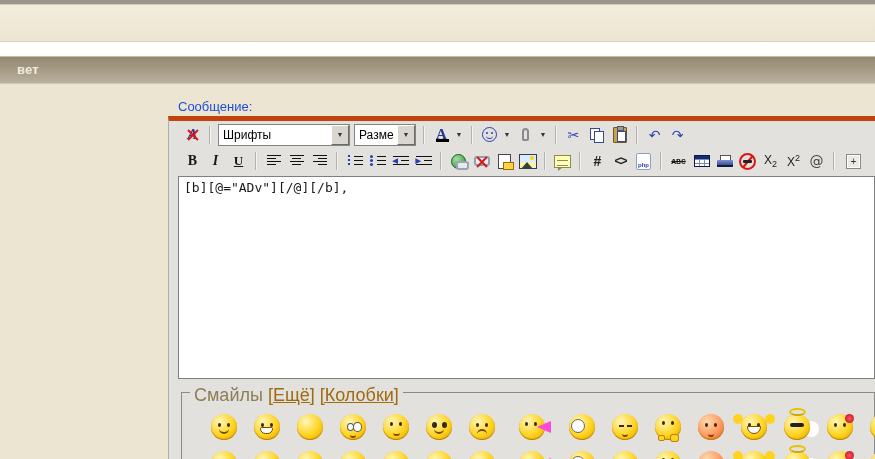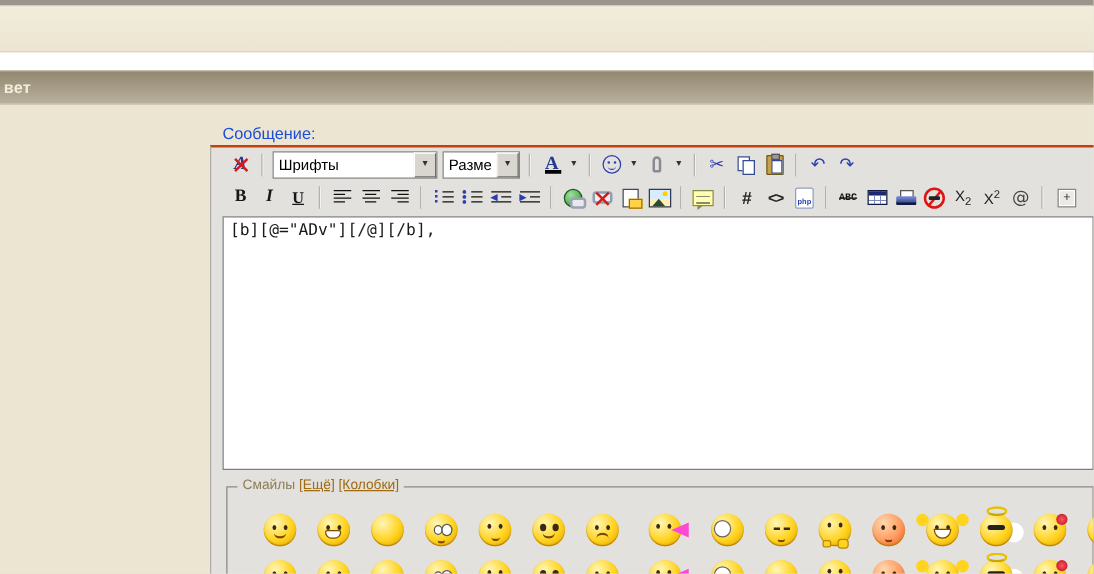--- a/index.html
+++ b/index.html
@@ -12,26 +12,26 @@
   
   .top-graybar{position:absolute;left:0;top:0;width:875px;height:4px;background:#9a948a;border-bottom:1px solid #d2ccc0}
   .top-beige{position:absolute;left:0;top:5px;width:875px;height:36px;background:linear-gradient(#f2ecdb,#ece5d2);border-bottom:1px solid #d7d0bf}
   .white-band{position:absolute;left:0;top:42px;width:875px;height:14px;background:#fff;border-bottom:1px solid #c3bcab}
   .section-header{position:absolute;left:0;top:57px;width:875px;height:26px;
     background:linear-gradient(#93886f,#b9b09e);
     border-bottom:1px solid #cfc8b8;
     color:#f3ecdc;font-weight:bold;font-size:13px;line-height:26px;
     text-shadow:0 1px 1px #6e male64;
   }
-  .section-header span{padding-left:3px;letter-spacing:.2px}
+  .section-header span{padding-left:17px;letter-spacing:.2px}
   
   .msg-label{position:absolute;left:178px;top:99px;font-size:13px;color:#1d4ed8}
   
   .editor{position:absolute;left:168px;top:116px;width:707px;height:343px;
-    background:#e2e1dd;border-top:2px solid #c2410c;border-left:1px solid #b0aeaa;box-sizing:border-box;overflow:hidden}
+    background:#e2e1dd;border-top:5px solid #c2410c;border-left:1px solid #b0aeaa;box-sizing:border-box;overflow:hidden}
   .tb-row{display:flex;align-items:center;height:27px;padding-left:12px}
   .tb-row.r2{height:26px}
   .sep{width:1px;height:18px;background:#b4b2ae;border-right:1px solid #f4f3f1;margin:0 5px}
   .tb{position:relative;width:21px;height:21px;border:1px solid transparent;background:transparent;
       display:inline-flex;align-items:center;justify-content:center;padding:0;margin:0 1px;
       font-family:"Liberation Serif",serif;color:#17171a;cursor:pointer}
   
   .select{display:inline-flex;height:20px;background:#fff;border:1px solid #848484;align-items:center;margin:0 2px}
   .select .sel-text{font-size:12px;font-family:"Liberation Sans",sans-serif;color:#000;padding:0 4px;overflow:hidden;white-space:nowrap}
   .select.font .sel-text{width:104px}
@@ -101,21 +101,21 @@
   .subsup{font-size:12px;font-family:"Liberation Sans",sans-serif;color:#222}
   .subsup sub,.subsup sup{font-size:9px}
   .at-label{font-size:14px;color:#444;font-family:"DejaVu Sans",sans-serif}
   .plusbox{width:15px;height:15px;margin-left:6px;border:1px solid #8a8884;background:#eceae6;
     display:inline-flex;align-items:center;justify-content:center;font-size:10px;color:#333;box-shadow:inset 0 0 0 1px #fff;cursor:pointer}
   
   .post-text{margin:2px 0 0 9px;width:calc(100% - 9px);height:203px;background:#fff;border:1px solid #7f7f7f;box-sizing:border-box;
     font-family:"DejaVu Sans Mono","Liberation Mono",monospace;font-size:13px;color:#1a1a1a;padding:3px 5px;white-space:pre;overflow:hidden}
   
   .smilies{position:relative;margin:13px 0 0 12px;width:calc(100% - 12px);height:90px;border:1px solid #8c8a86;box-sizing:border-box}
-  .sm-legend{position:absolute;left:8px;top:-8px;background:#e2e1dd;padding:0 4px;font-size:11px;color:#8d7d58;white-space:nowrap}
+  .sm-legend{position:absolute;left:8px;top:-8px;background:#e2e1dd;padding:0 4px;font-size:18px;color:#8d7d58;white-space:nowrap}
   .sm-legend a{color:#a06a10;text-decoration:underline;cursor:pointer}
   .sm-row{display:flex;align-items:flex-end;padding-left:20px}
   .sm-row.r1{margin-top:14px;height:40px;align-items:center}
   .sm-row.r2{margin-top:4px;height:40px;align-items:flex-start}
   .sm-cell{width:43px;display:flex;justify-content:center;cursor:pointer;flex:0 0 auto}
   .sm-cell.wide{width:57px}
   .sm{position:relative;width:26px;height:26px;border-radius:50%;
       background:radial-gradient(circle at 35% 30%,#fff6b8,#ffd31e 55%,#dd9f00);box-shadow:inset 0 -1px 1px #b87d00}
   .sm::before{content:"";position:absolute;left:7px;top:9px;width:3px;height:4px;background:#3a2a10;border-radius:50%;box-shadow:9px 0 0 #3a2a10}
   .sm::after{content:"";position:absolute;left:8px;top:12px;width:10px;height:6px;border-bottom:2px solid #7a4a00;border-radius:0 0 10px 10px}

